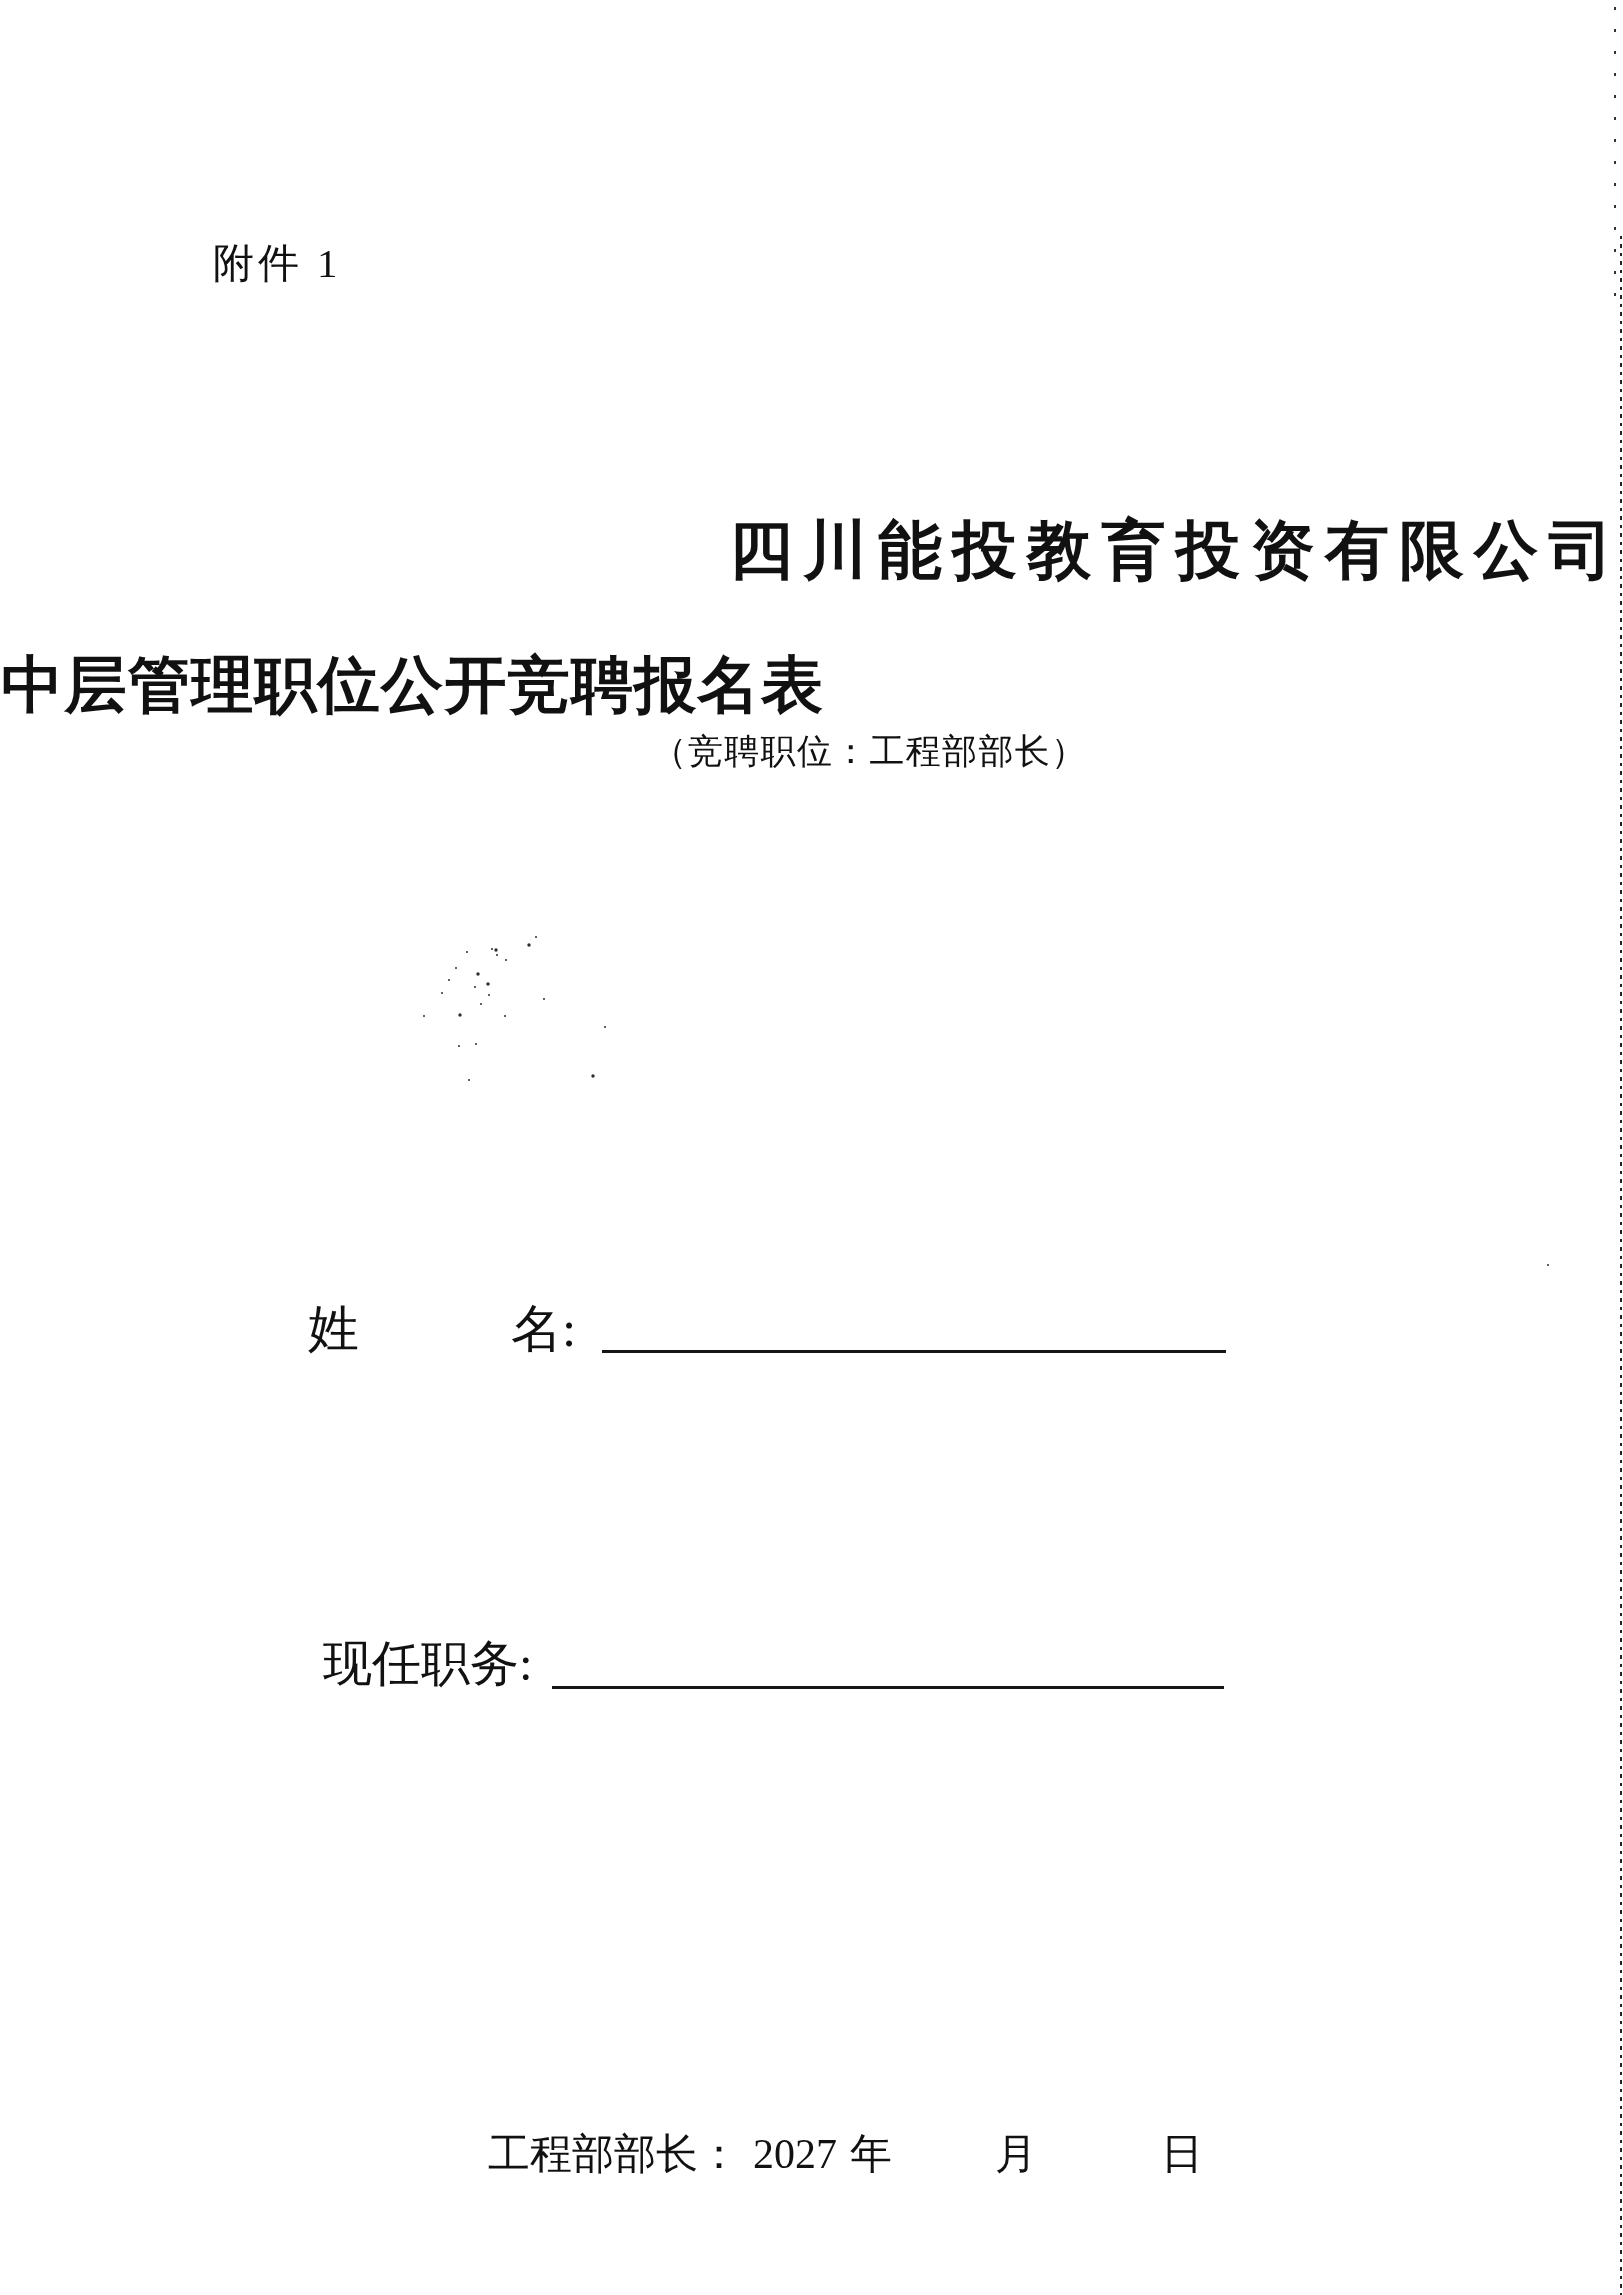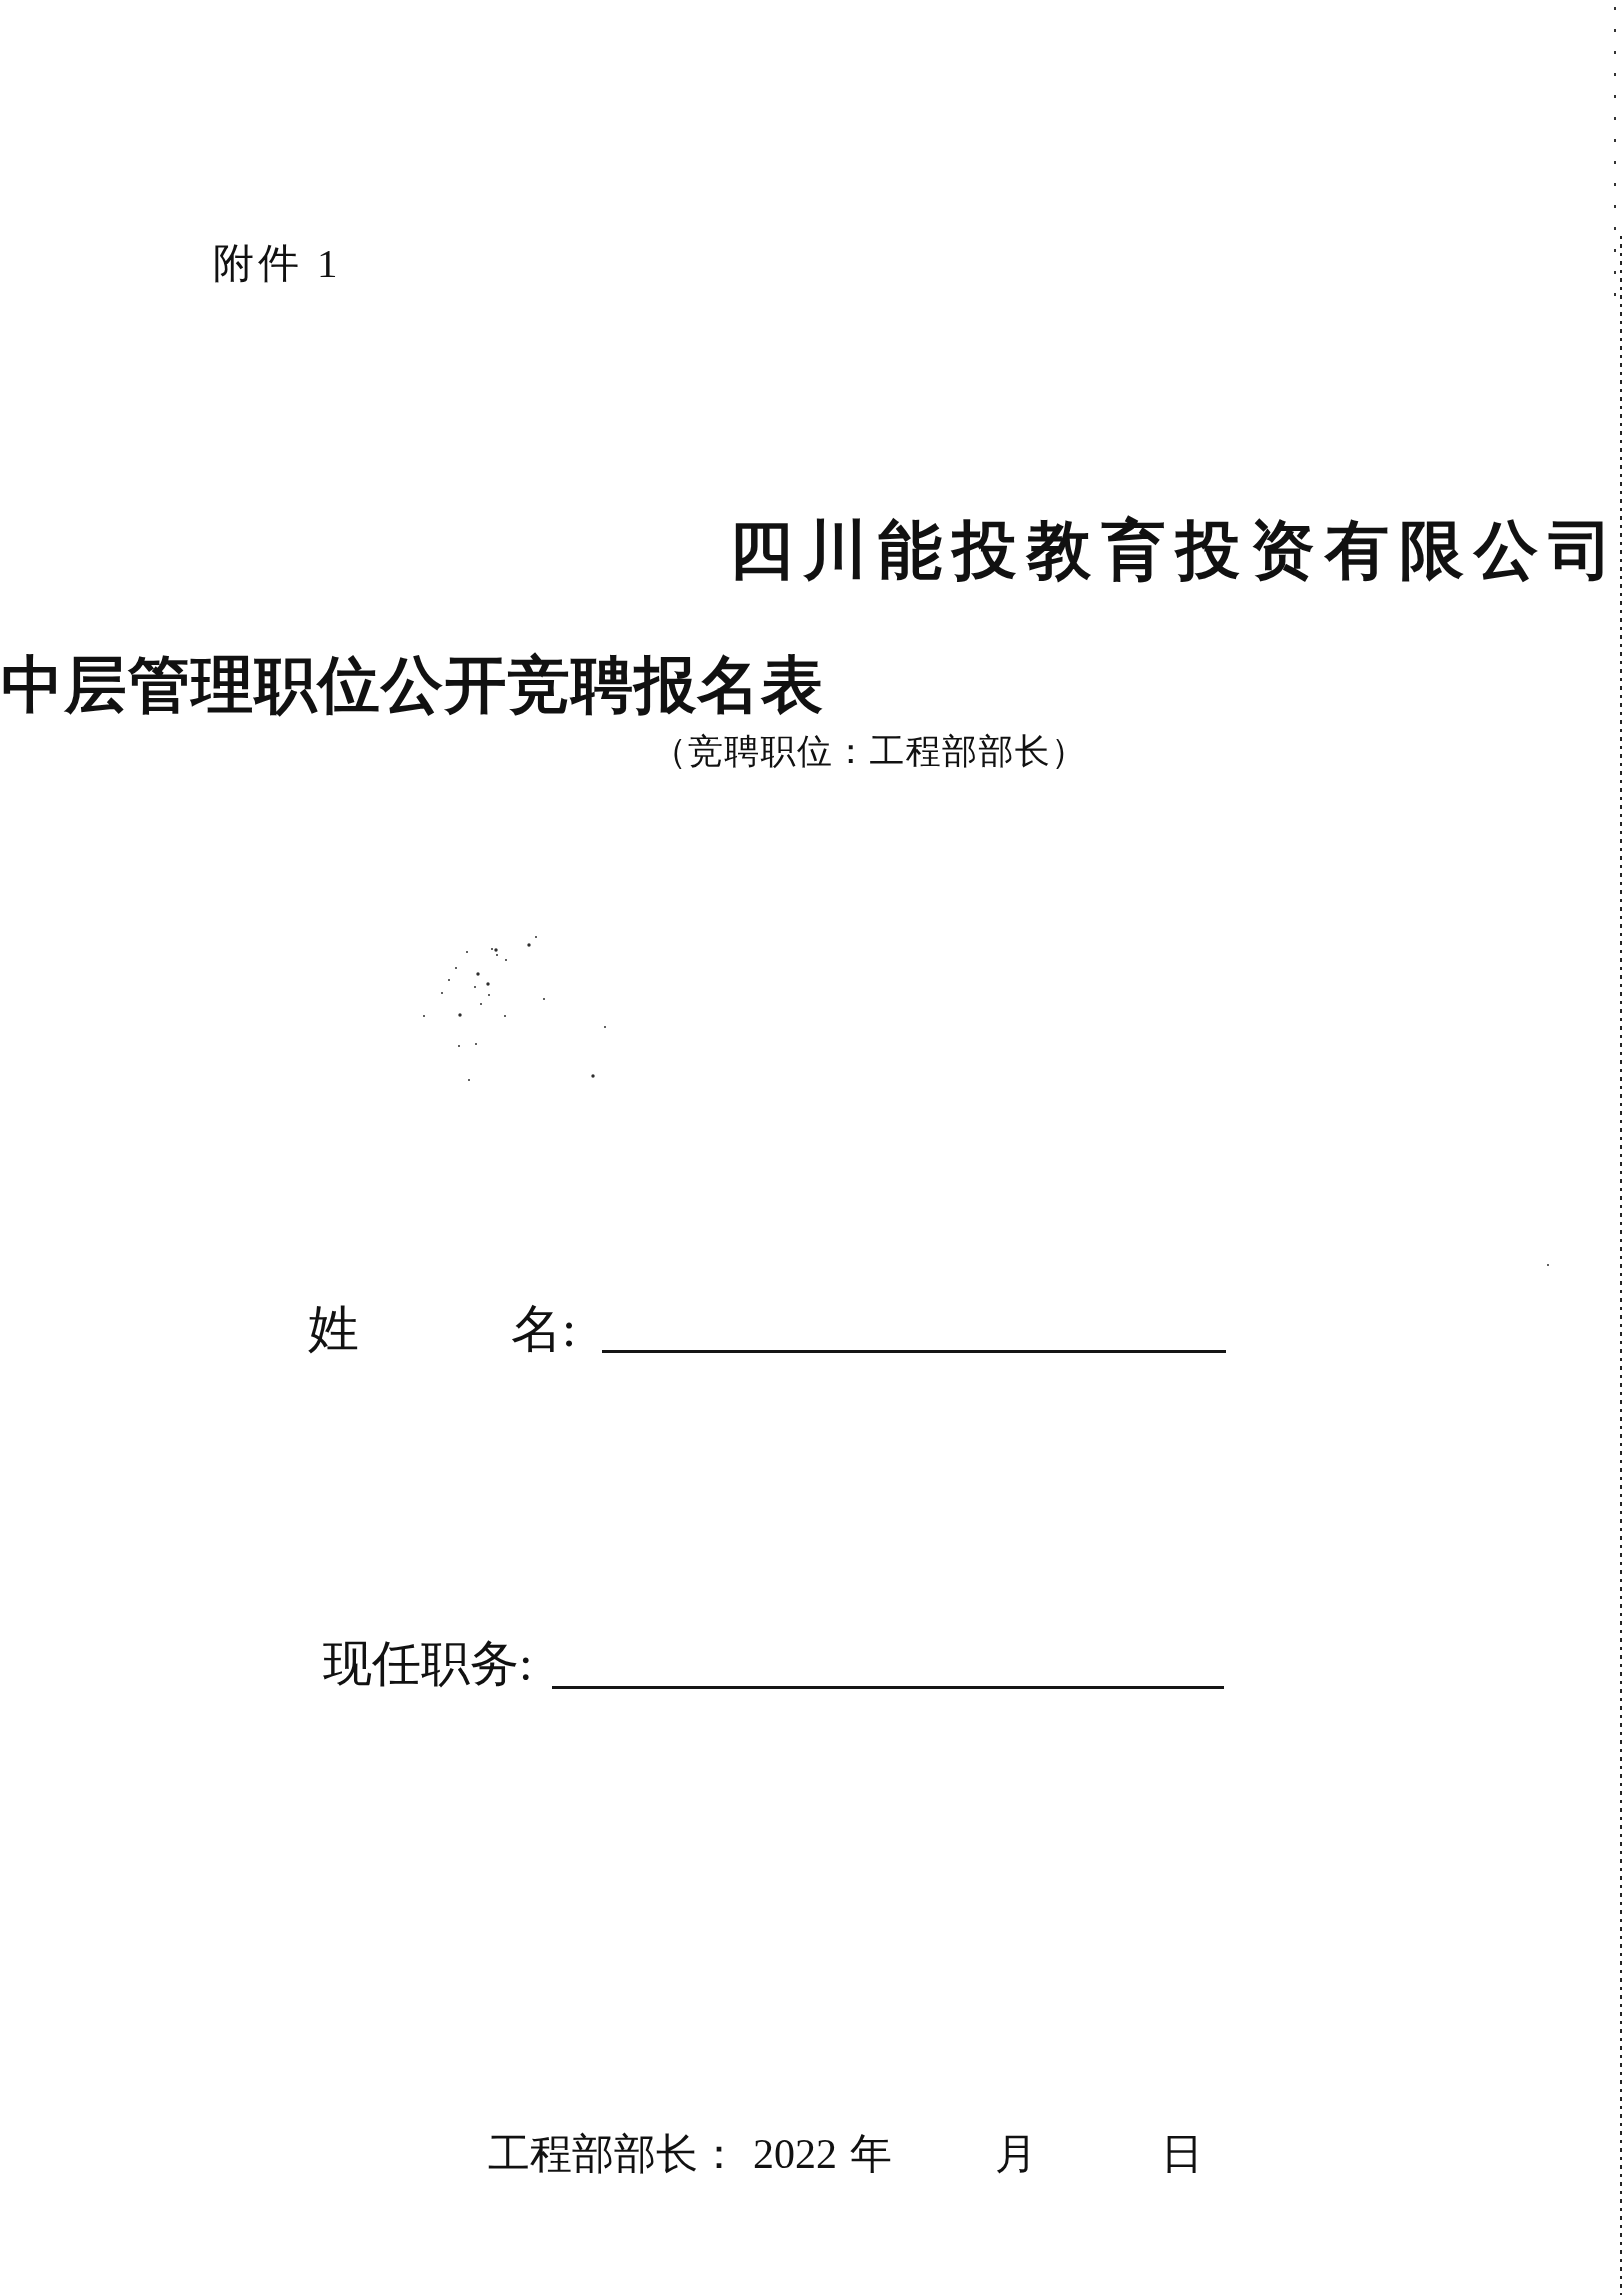--- a/index.html
+++ b/index.html
@@ -149,21 +149,21 @@
   <div class="abs subtitle">（竞聘职位：工程部部长）</div>
 
   <span class="abs field-label name-label-1">姓</span>
   <span class="abs field-label name-label-2">名:</span>
   <div class="abs name-blank"></div>
 
   <span class="abs field-label pos-label">现任职务:</span>
   <div class="abs pos-blank"></div>
 
   <div class="abs date-row">
-    <span class="date-label">工程部部长：</span><span class="year">2022</span><span class="year-unit">年</span><span class="month-unit">月</span><span class="day-unit">日</span>
+    <span class="date-label">工程部部长：</span><span class="year">2027</span><span class="year-unit">年</span><span class="month-unit">月</span><span class="day-unit">日</span>
   </div>
 
   <div class="abs scan-speckles"></div>
   <div class="abs edge-dotted-dense"></div>
   <div class="abs edge-dotted-sparse"></div>
 
 </div>
 
 
 </body></html>

